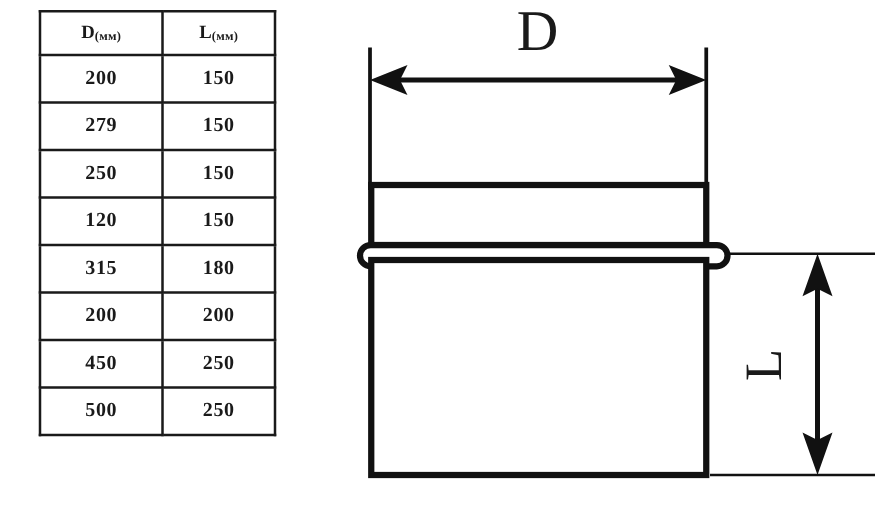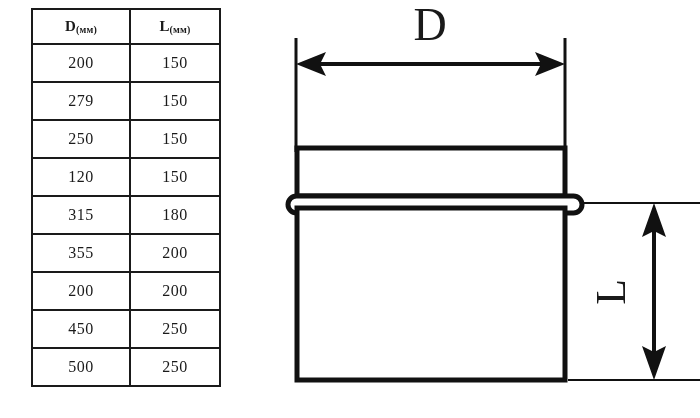--- a/index.html
+++ b/index.html
@@ -54,21 +54,21 @@
   }
   table.spec-table th .unit {
     font-size: 10px;
     font-weight: bold;
     vertical-align: baseline;
     position: relative;
     top: 2px;
     letter-spacing: 0.2px;
   }
   table.spec-table td {
-    font-weight: normal;
+    font-weight: bold;
     letter-spacing: 0.5px;
   }
   col.col-d { width: 98px; }
   col.col-l { width: 90px; }
 
   
   .drawing {
     position: absolute;
     left: 250px;
     top: 0;
@@ -116,24 +116,20 @@
         </tr>
         <tr>
           <td>120</td>
           <td>150</td>
         </tr>
         <tr>
           <td>315</td>
           <td>180</td>
         </tr>
         <tr>
-          <td>355</td>
-          <td>200</td>
-        </tr>
-        <tr>
           <td>200</td>
           <td>200</td>
         </tr>
         <tr>
           <td>450</td>
           <td>250</td>
         </tr>
         <tr>
           <td>500</td>
           <td>250</td>

